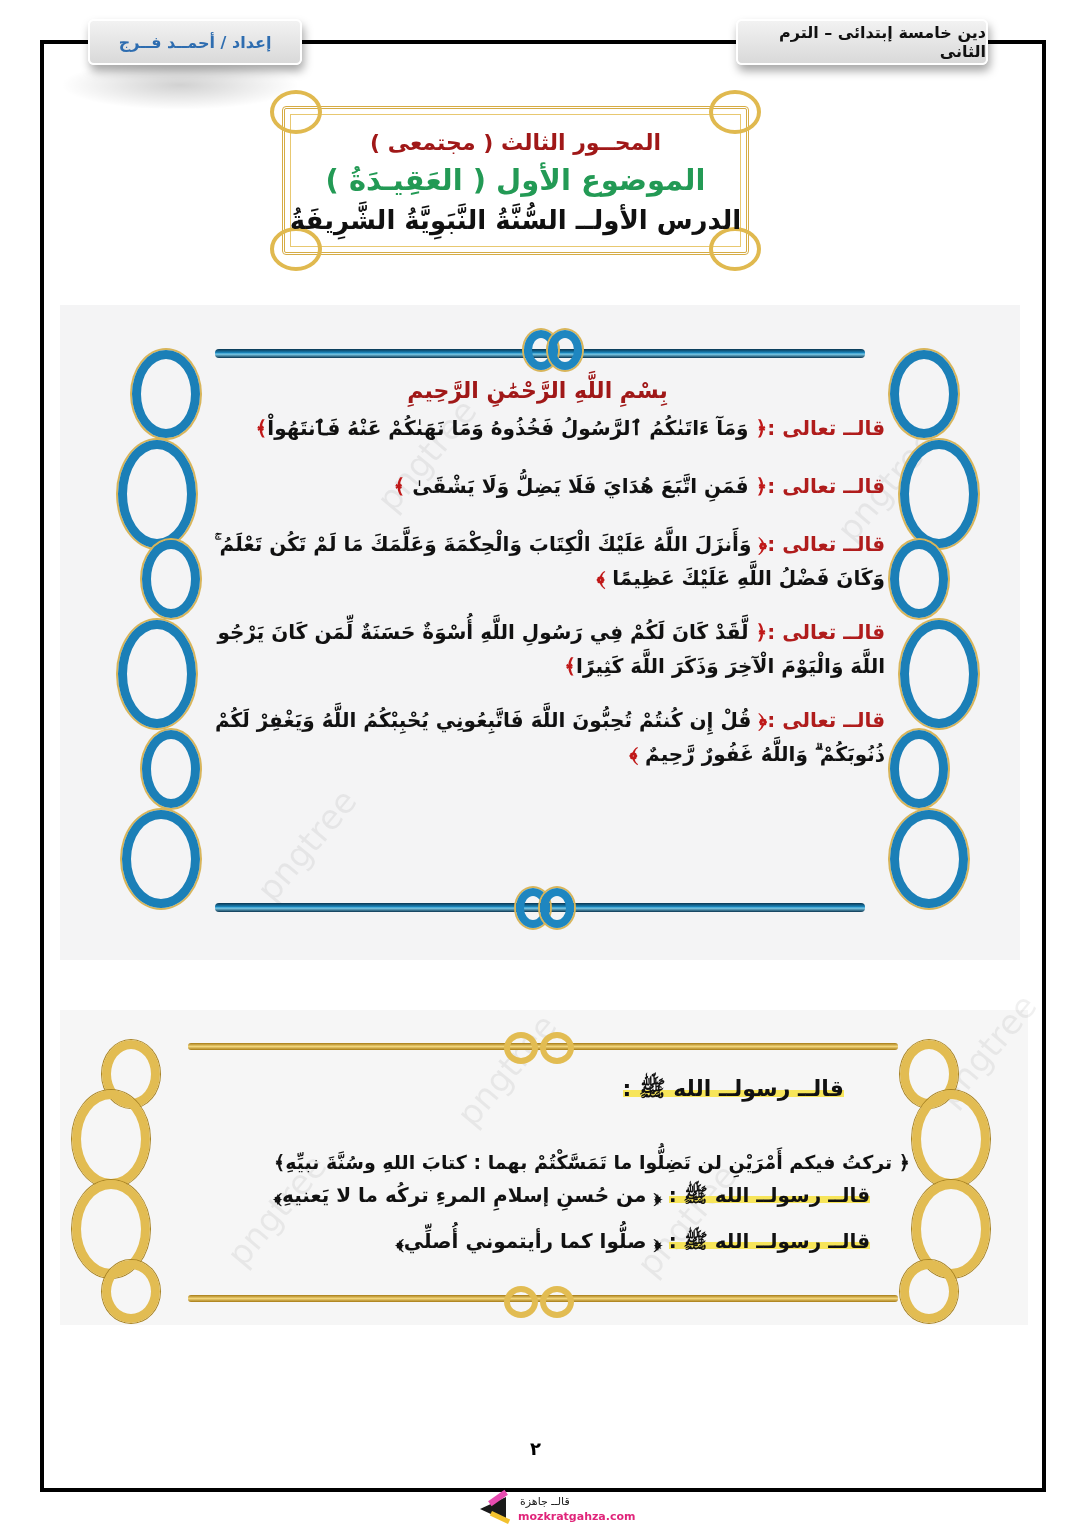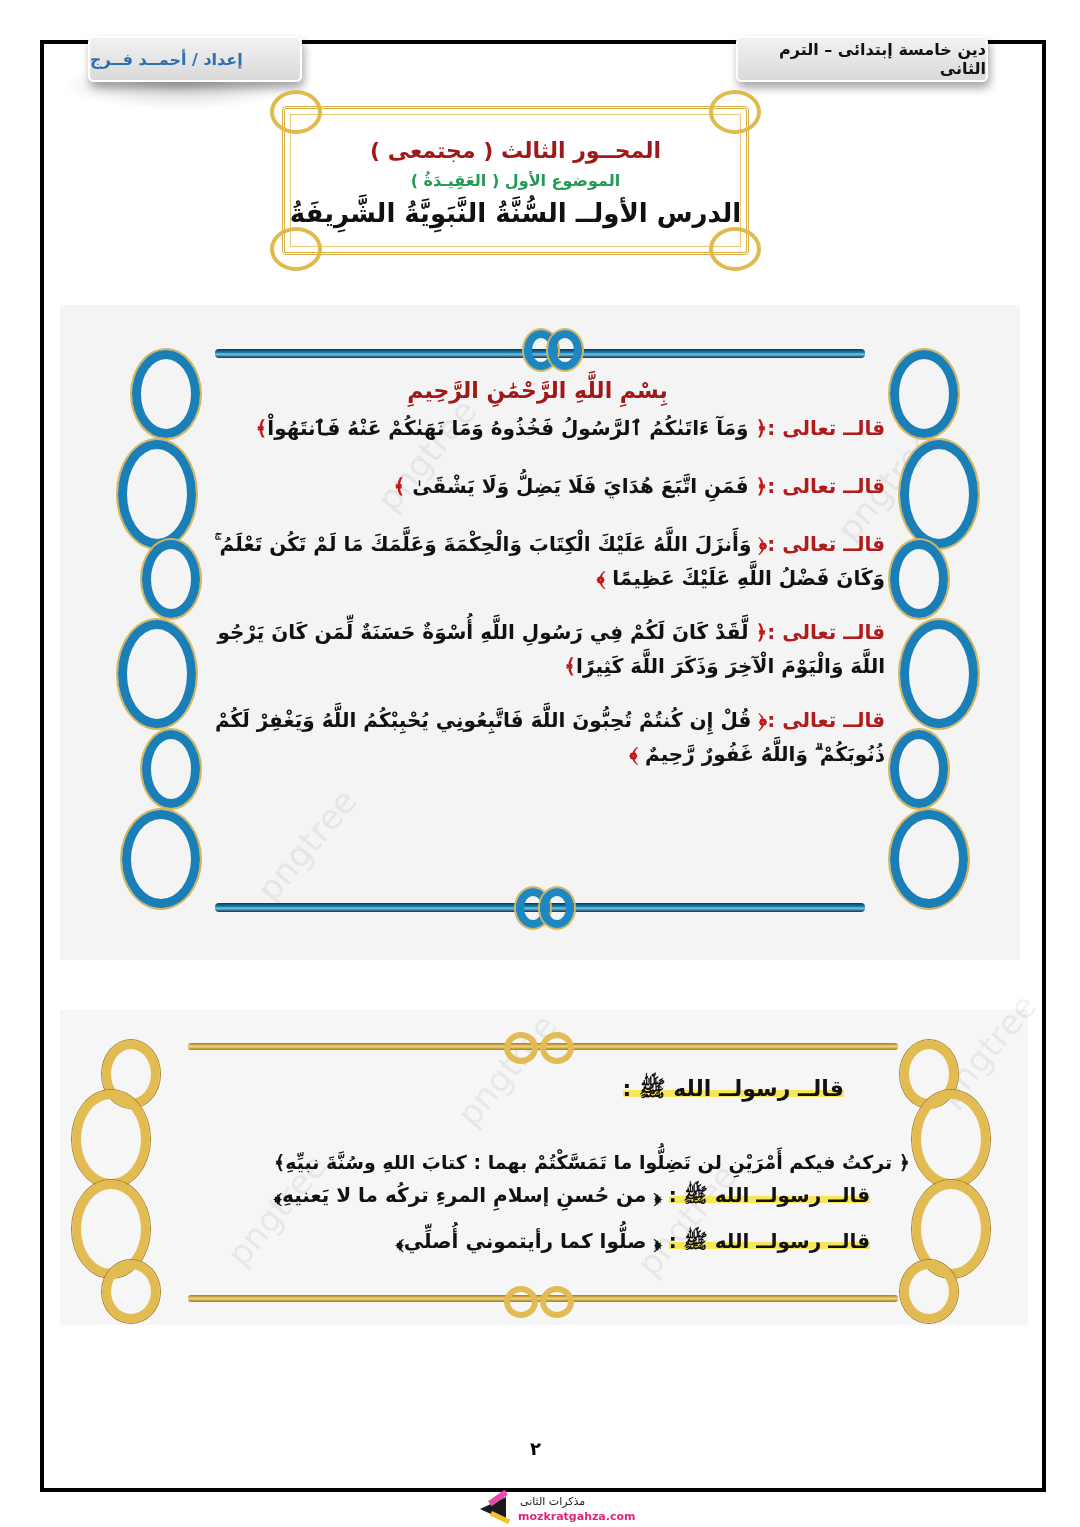--- a/index.html
+++ b/index.html
@@ -1,30 +1,30 @@
 <!DOCTYPE html>
 <html><head>
 <meta charset="utf-8">
 <style>
   html,body{margin:0;padding:0;background:#fff;}
   body{width:1080px;height:1527px;position:relative;overflow:hidden;font-family:"DejaVu Sans",sans-serif;}
   .page-border{position:absolute;left:40px;top:40px;width:998px;height:1444px;border:4px solid #000;box-sizing:content-box;}
-  .hdr-tab{position:absolute;top:19px;height:42px;background:linear-gradient(#f2f2f2,#d9d9d9);border:2px solid #fff;border-radius:6px;box-shadow:2px 6px 10px rgba(0,0,0,.35);display:flex;align-items:center;justify-content:flex-end;font-weight:bold;font-size:16px;direction:rtl;margin-top:17px;}
+  .hdr-tab{position:absolute;top:19px;height:42px;background:linear-gradient(#f2f2f2,#d9d9d9);border:2px solid #fff;border-radius:6px;box-shadow:2px 6px 10px rgba(0,0,0,.35);display:flex;align-items:center;justify-content:center;font-weight:bold;font-size:16px;direction:rtl;}
   .hdr-left{left:88px;width:210px;color:#2e6db0;}
   .hdr-right{left:736px;width:248px;color:#111;}
   .shadow-blob{position:absolute;left:60px;top:60px;width:240px;height:50px;background:radial-gradient(ellipse at center,rgba(0,0,0,.18),rgba(0,0,0,0) 70%);}
 
   
   .title-frame{position:absolute;left:268px;top:88px;width:495px;height:185px;}
   .gold-border{position:absolute;inset:18px 14px;border:3px double #d6ac45;border-radius:4px;}
   .gold-inner{position:absolute;inset:26px 22px;border:1px solid #e8c870;}
   .curl{position:absolute;width:44px;height:36px;border:4px solid #e0b94f;border-radius:50%;}
   .title-lines{position:absolute;inset:0;display:flex;flex-direction:column;align-items:center;justify-content:center;direction:rtl;font-weight:bold;gap:8px;padding-top:4px;}
   .t1{color:#a01818;font-size:22px;}
-  .t2{color:#239a55;font-size:16px;}
+  .t2{color:#239a55;font-size:29px;}
   .t3{color:#111;font-size:26px;}
 
   
   .blue-panel{position:absolute;left:60px;top:305px;width:960px;height:655px;background:#f4f4f5;}
   .blue-bar{position:absolute;height:9px;background:linear-gradient(#0a3550,#1c8cc4 45%,#7fd0ee 55%,#0a3550);border-radius:4px;}
   .scroll-side{position:absolute;width:90px;}
   .scroll-side span{position:absolute;border:9px solid #1b7fb7;border-radius:50%;box-shadow:0 0 0 2px #d8b55a;}
   .center-orn{position:absolute;width:64px;height:58px;}
   .center-orn span{position:absolute;border:8px solid #1e86c0;border-radius:50%;box-shadow:0 0 0 2px #d8b55a;}
   .verses{position:absolute;left:190px;top:378px;width:695px;direction:rtl;color:#111;font-weight:bold;}
@@ -182,15 +182,15 @@
     <span>﴿ صلُّوا كما رأيتموني أُصلِّي﴾</span>
   </div>
 </div>
 
 <div class="page-num">٢</div>
 
 <div class="logo">
   <div class="logo-mark"></div>
   <div class="logo-mark2"></div>
   <div class="logo-mark3"></div>
-  <div class="logo-ar">مذكرات الثانى</div>
+  <div class="logo-ar">قالــ جاهزة</div>
   <div class="logo-en">mozkratgahza.com</div>
 </div>
 
 </body></html>

